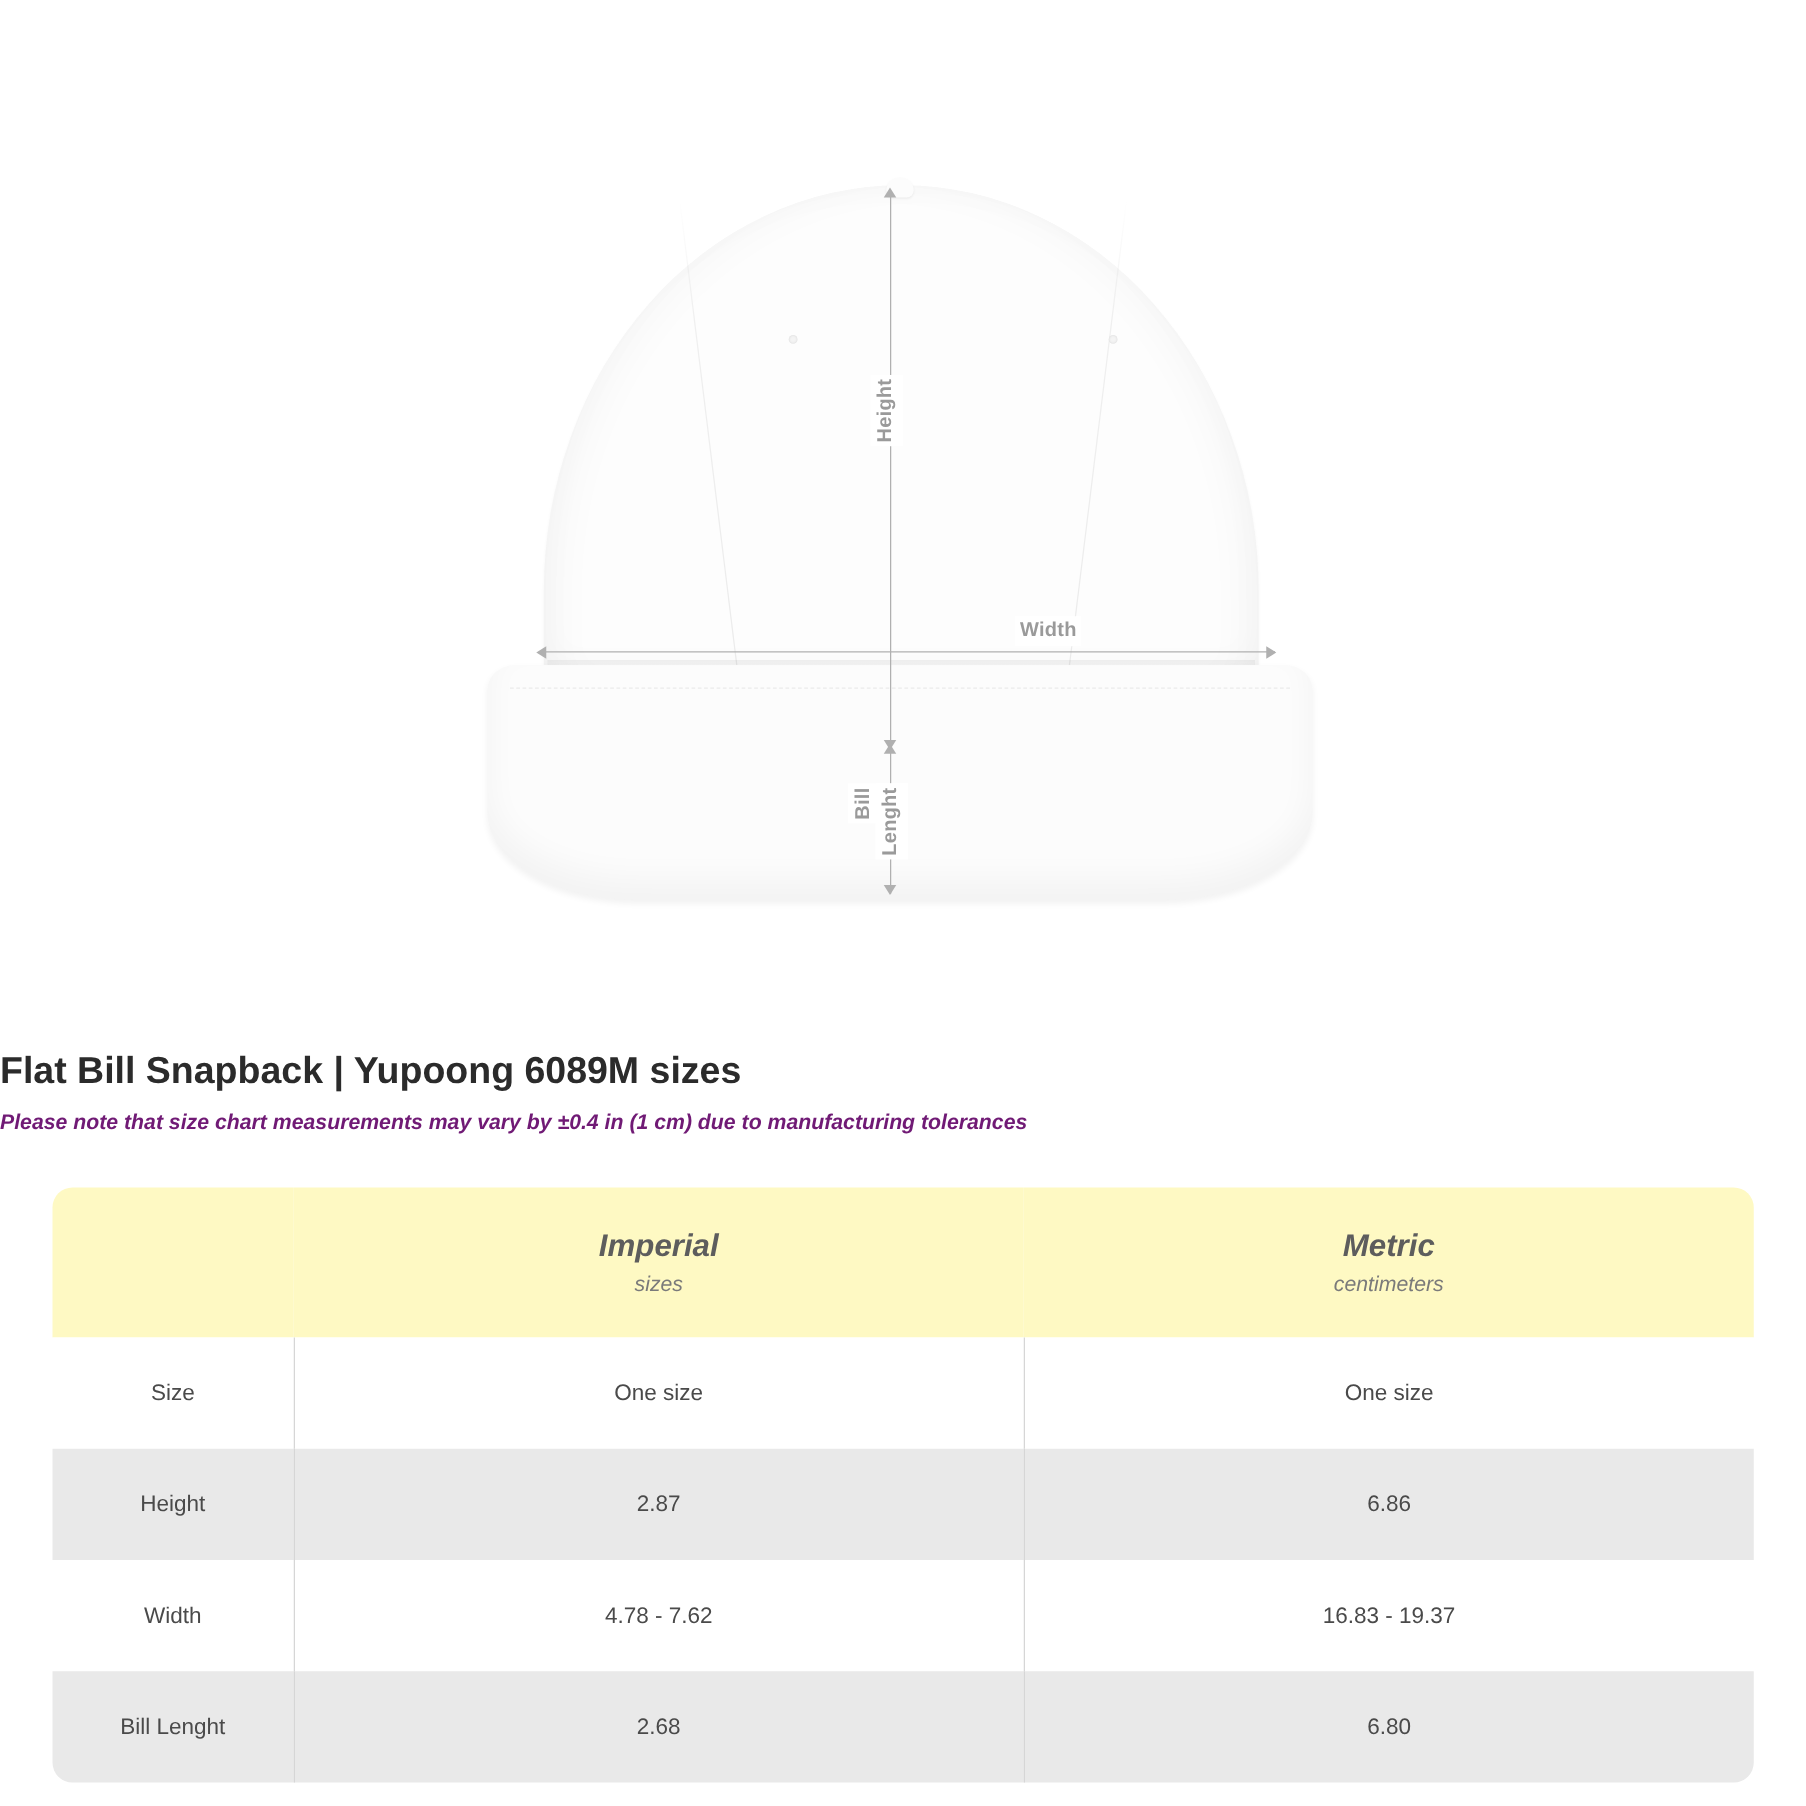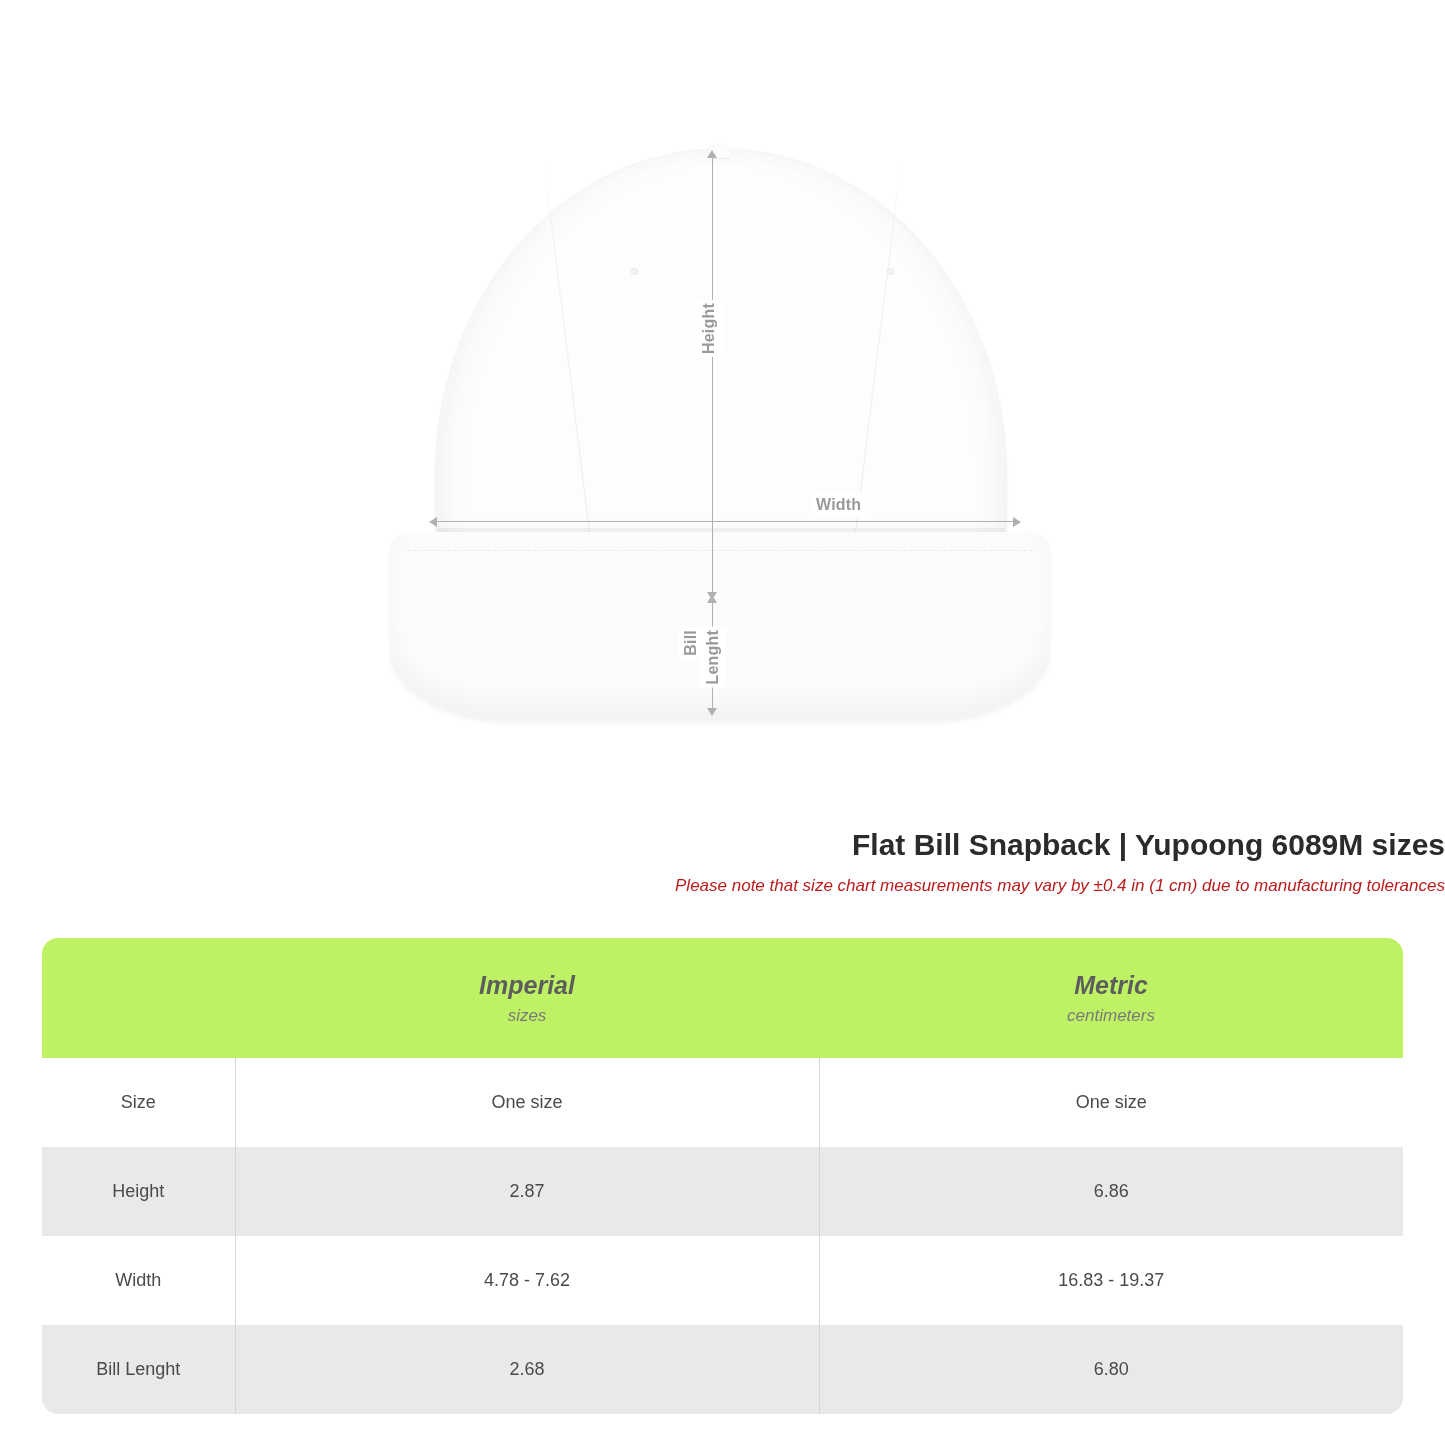--- a/index.html
+++ b/index.html
@@ -158,51 +158,52 @@
   .guide-label.vertical {
     writing-mode: vertical-rl;
     text-orientation: mixed;
     transform: rotate(180deg);
     text-align: center;
     line-height: 1.15;
   }
 
   
   .title-block {
-    text-align: right;
-    margin-top: 8px;
+    text-align: left;
+    margin-top: 20px;
   }
   .chart-title {
     font-size: 30px;
     font-weight: bold;
     color: #2b2b2b;
     margin: 0;
   }
   .chart-note {
     font-size: 17px;
     font-style: italic;
-    color: #b91c1c;
+    color: #701a75;
     margin: 14px 0 0 0;
+    font-weight: bold;
   }
 
   
   .table-wrap {
     margin: 42px 42px 0 42px;
   }
   table.size-chart {
     width: 1361px;
     border-collapse: collapse;
     table-layout: fixed;
   }
   table.size-chart col.c1 { width: 193px; }
   table.size-chart col.c2 { width: 584px; }
   table.size-chart col.c3 { width: 584px; }
 
   table.size-chart thead th {
-    background: #bef264;
+    background: #fef9c3;
     height: 118px;
     vertical-align: middle;
     font-weight: normal;
   }
   thead th.corner {
     border-top-left-radius: 16px;
     border-bottom-left-radius: 0;
   }
   thead th.last {
     border-top-right-radius: 16px;

